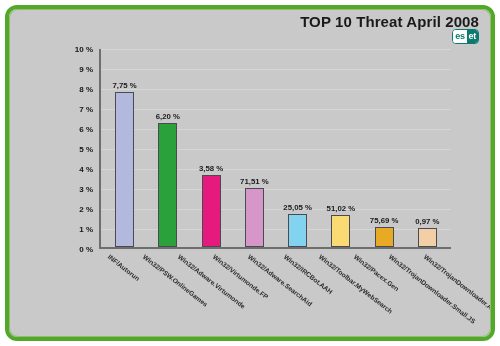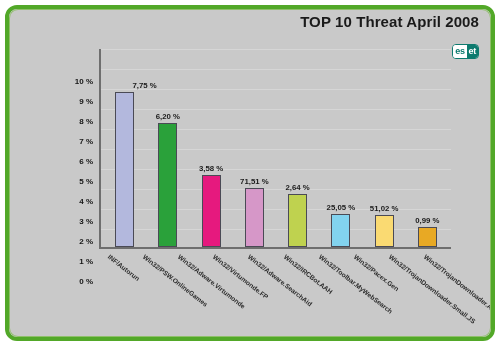--- a/index.html
+++ b/index.html
@@ -57,21 +57,20 @@
     position: absolute;
     right: 12px;
     top: 20px;
     display: flex;
     align-items: stretch;
     border: 1.5px solid #0d7a6e;
     border-radius: 4px;
     overflow: hidden;
     height: 13px;
     background: #ffffff;
-    margin-top: 15px;
   }
   #eset-logo .lg-a {
     background: #ffffff;
     color: #0d7a6e;
     font-size: 9px;
     font-weight: bold;
     line-height: 13px;
     padding: 0 2px;
     letter-spacing: -0.3px;
   }
@@ -101,21 +100,20 @@
     height: 200px;
   }
   #y-axis-labels .ytick {
     position: absolute;
     right: 0;
     transform: translateY(-50%);
     font-size: 8px;
     font-weight: bold;
     color: #141414;
     white-space: nowrap;
-    margin-top: 32px;
   }
   #plot-area {
     position: absolute;
     left: 32px;
     top: 0;
     width: 352px;
     height: 200px;
     border-left: 2px solid #6e6e6e;
     border-bottom: 2px solid #6e6e6e;
     box-sizing: border-box;
@@ -217,49 +215,49 @@
             <div class="gridline" style="top: 80px;"></div>
             <div class="gridline" style="top: 100px;"></div>
             <div class="gridline" style="top: 120px;"></div>
             <div class="gridline" style="top: 140px;"></div>
             <div class="gridline" style="top: 160px;"></div>
             <div class="gridline" style="top: 180px;"></div>
           </div>
         <div id="bars">
             <div class="bar-slot">
               <div class="bar" style="height: 155px; background: rgb(179, 184, 221);"></div>
-              <div class="bar-label" style="bottom: 155px; margin-left: 20px;">7,75 %</div>
+              <div class="bar-label" style="bottom: 155px;">7,75 %</div>
             </div>
             <div class="bar-slot">
               <div class="bar" style="height: 124px; background: rgb(42, 161, 58);"></div>
               <div class="bar-label" style="bottom: 124px;">6,20 %</div>
             </div>
             <div class="bar-slot">
               <div class="bar" style="height: 71.6px; background: rgb(230, 25, 126);"></div>
               <div class="bar-label" style="bottom: 71.6px;">3,58 %</div>
             </div>
             <div class="bar-slot">
               <div class="bar" style="height: 58.6px; background: rgb(214, 151, 200);"></div>
               <div class="bar-label" style="bottom: 58.6px;">71,51 %</div>
             </div>
             <div class="bar-slot">
-              <div class="bar" style="height: 52.8px; background: rgb(191, 210, 79);"></div>
-              <div class="bar-label" style="bottom: 52.8px;">2,64 %</div>
-            </div>
-            <div class="bar-slot">
               <div class="bar" style="height: 32.6px; background: rgb(130, 211, 239);"></div>
               <div class="bar-label" style="bottom: 32.6px;">25,05 %</div>
             </div>
             <div class="bar-slot">
               <div class="bar" style="height: 32.2px; background: rgb(250, 218, 114);"></div>
               <div class="bar-label" style="bottom: 32.2px;">51,02 %</div>
             </div>
             <div class="bar-slot">
               <div class="bar" style="height: 19.8px; background: rgb(232, 169, 36);"></div>
-              <div class="bar-label" style="bottom: 19.8px;">0,99 %</div>
+              <div class="bar-label" style="bottom: 19.8px;">75,69 %</div>
+            </div>
+            <div class="bar-slot">
+              <div class="bar" style="height: 19.4px; background: rgb(242, 207, 164);"></div>
+              <div class="bar-label" style="bottom: 19.4px;">0,97 %</div>
             </div>
           </div>
       </div>
     </div>
 
     <div id="x-labels">
         <div class="xlab" style="left: 11.6px;">INF/Autorun</div>
         <div class="xlab" style="left: 46.8px;">Win32/PSW.OnlineGames</div>
         <div class="xlab" style="left: 82px;">Win32/Adware.Virtumonde</div>
         <div class="xlab" style="left: 117.2px;">Win32/Virtumonde.FP</div>

